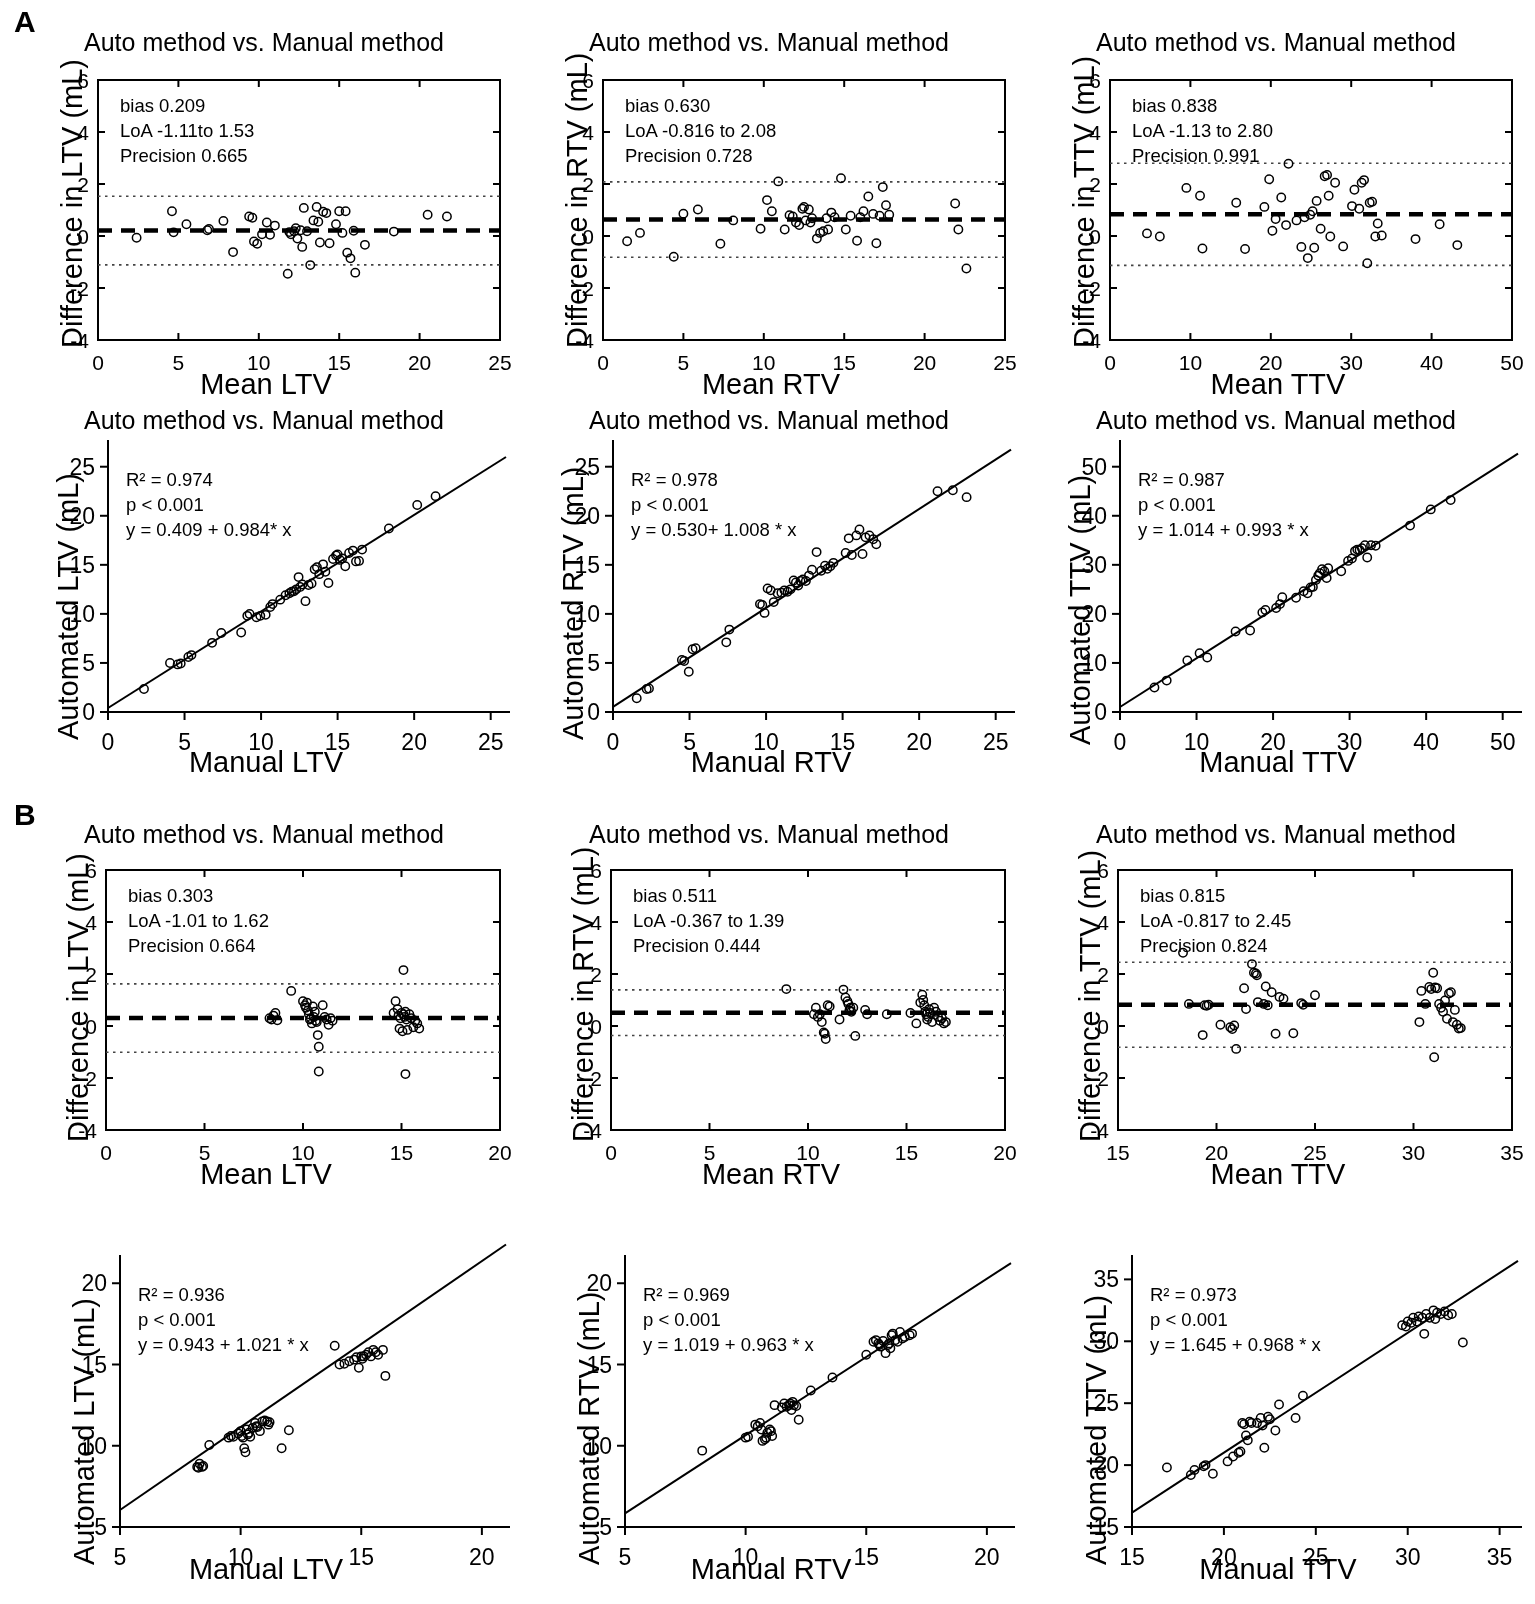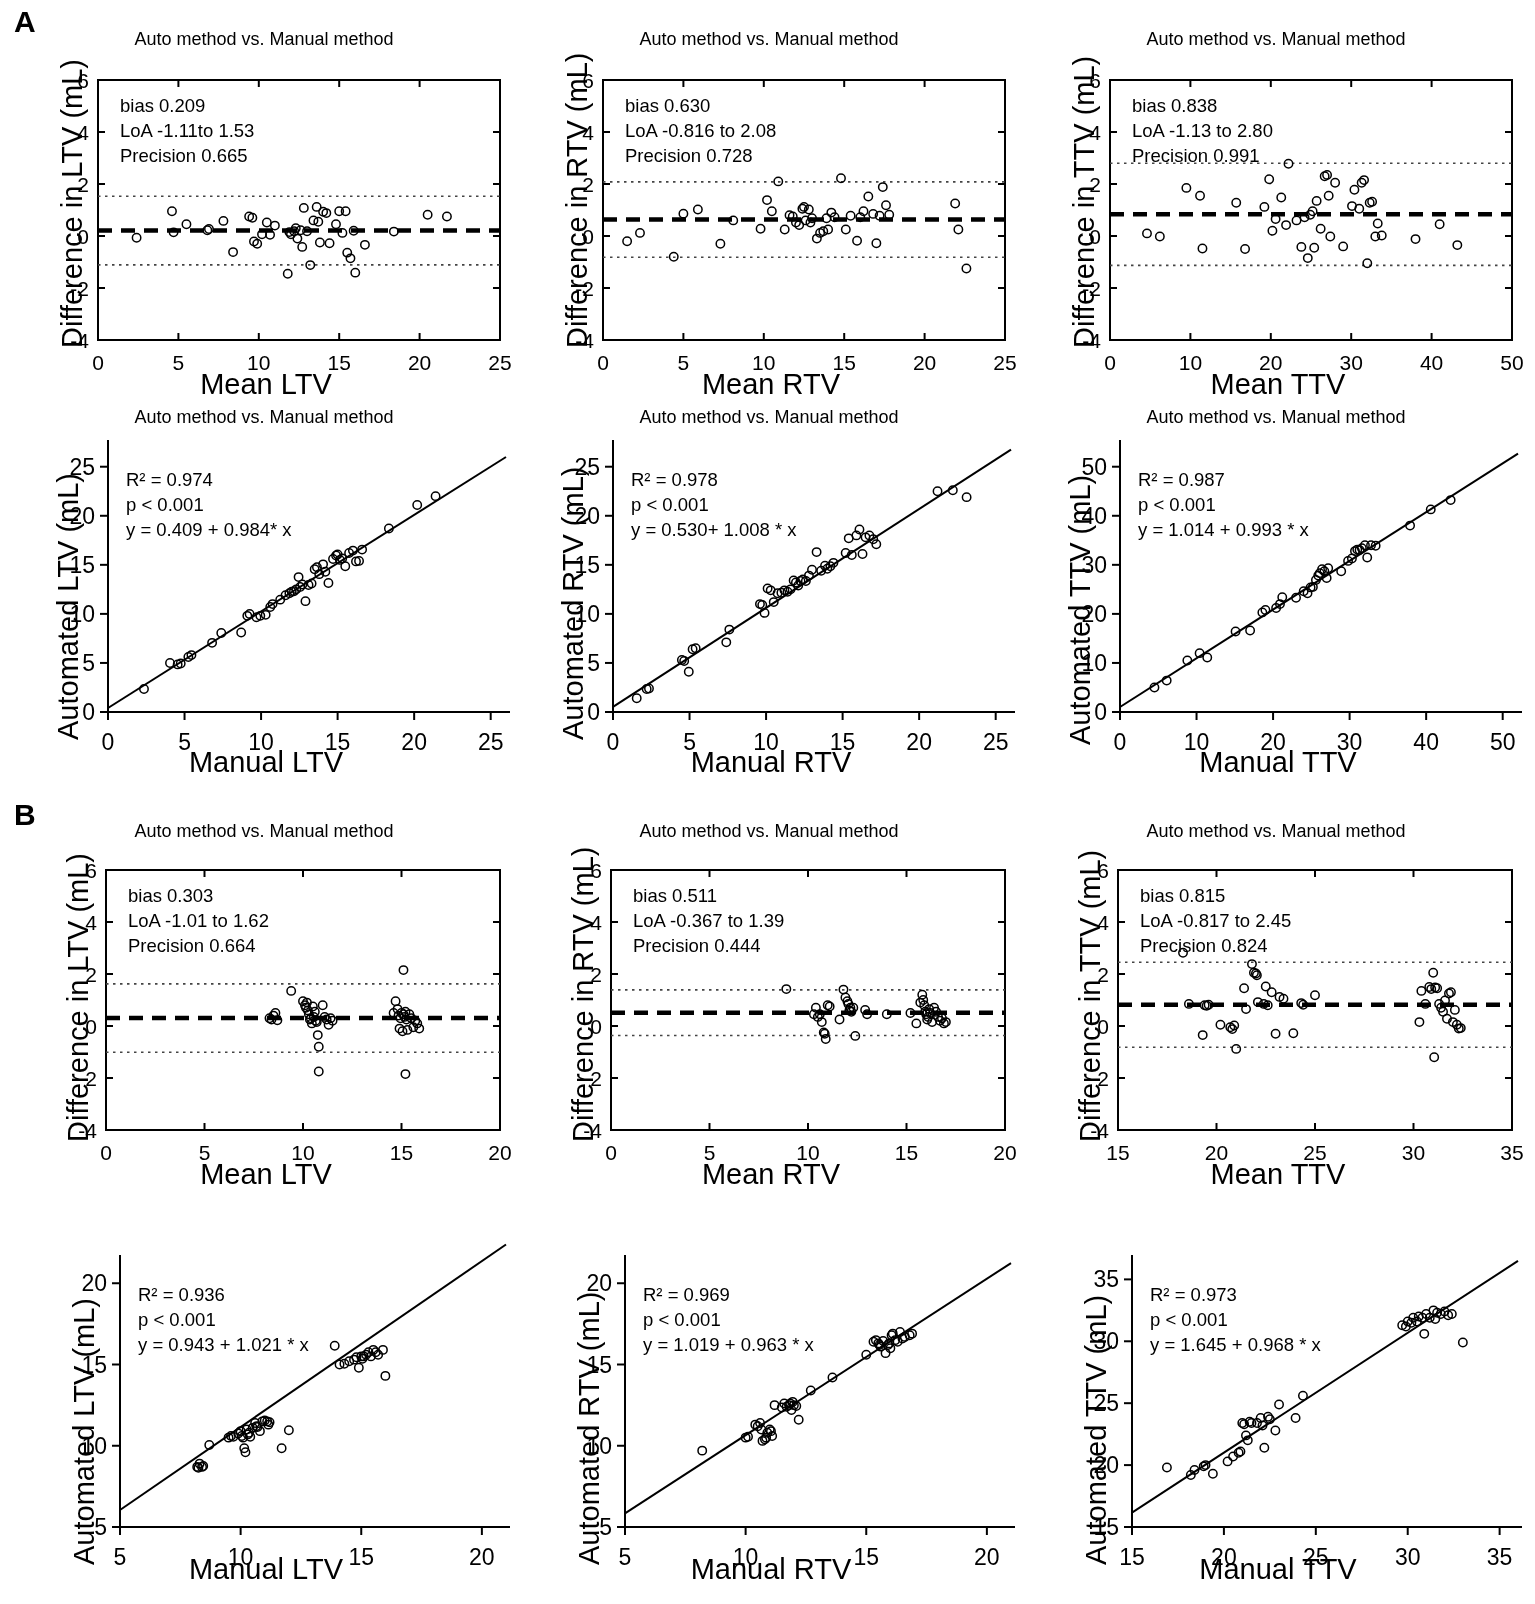--- a/index.html
+++ b/index.html
@@ -1,21 +1,21 @@
 <!DOCTYPE html>
 <html><head>
 <meta charset="utf-8">
 <style>
   html,body{margin:0;padding:0;background:#fff;}
   body{width:1535px;height:1604px;position:relative;
        font-family:"Liberation Sans","DejaVu Sans",sans-serif;color:#000;
        overflow:hidden;}
   .panel-letter{position:absolute;font-size:30px;font-weight:bold;line-height:1;}
   .cell{position:absolute;}
-  .title{position:absolute;left:0;right:4px;text-align:center;font-size:18px;line-height:1;white-space:nowrap;}
+  .title{position:absolute;left:0;right:4px;text-align:center;font-size:25px;line-height:1;white-space:nowrap;}
   .ylab{position:absolute;transform-origin:0 0;transform:rotate(-90deg);
         font-size:29px;white-space:nowrap;line-height:1;}
   .xlab{position:absolute;left:0;right:0;text-align:center;font-size:29px;line-height:1;white-space:nowrap;}
   .plotsvg{position:absolute;left:0;top:0;}
 </style>
 </head>
 <body>
 
 <div class="panel-letter" style="left:14px;top:7px;">A</div>
 <div class="panel-letter" style="left:14px;top:800px;">B</div>

